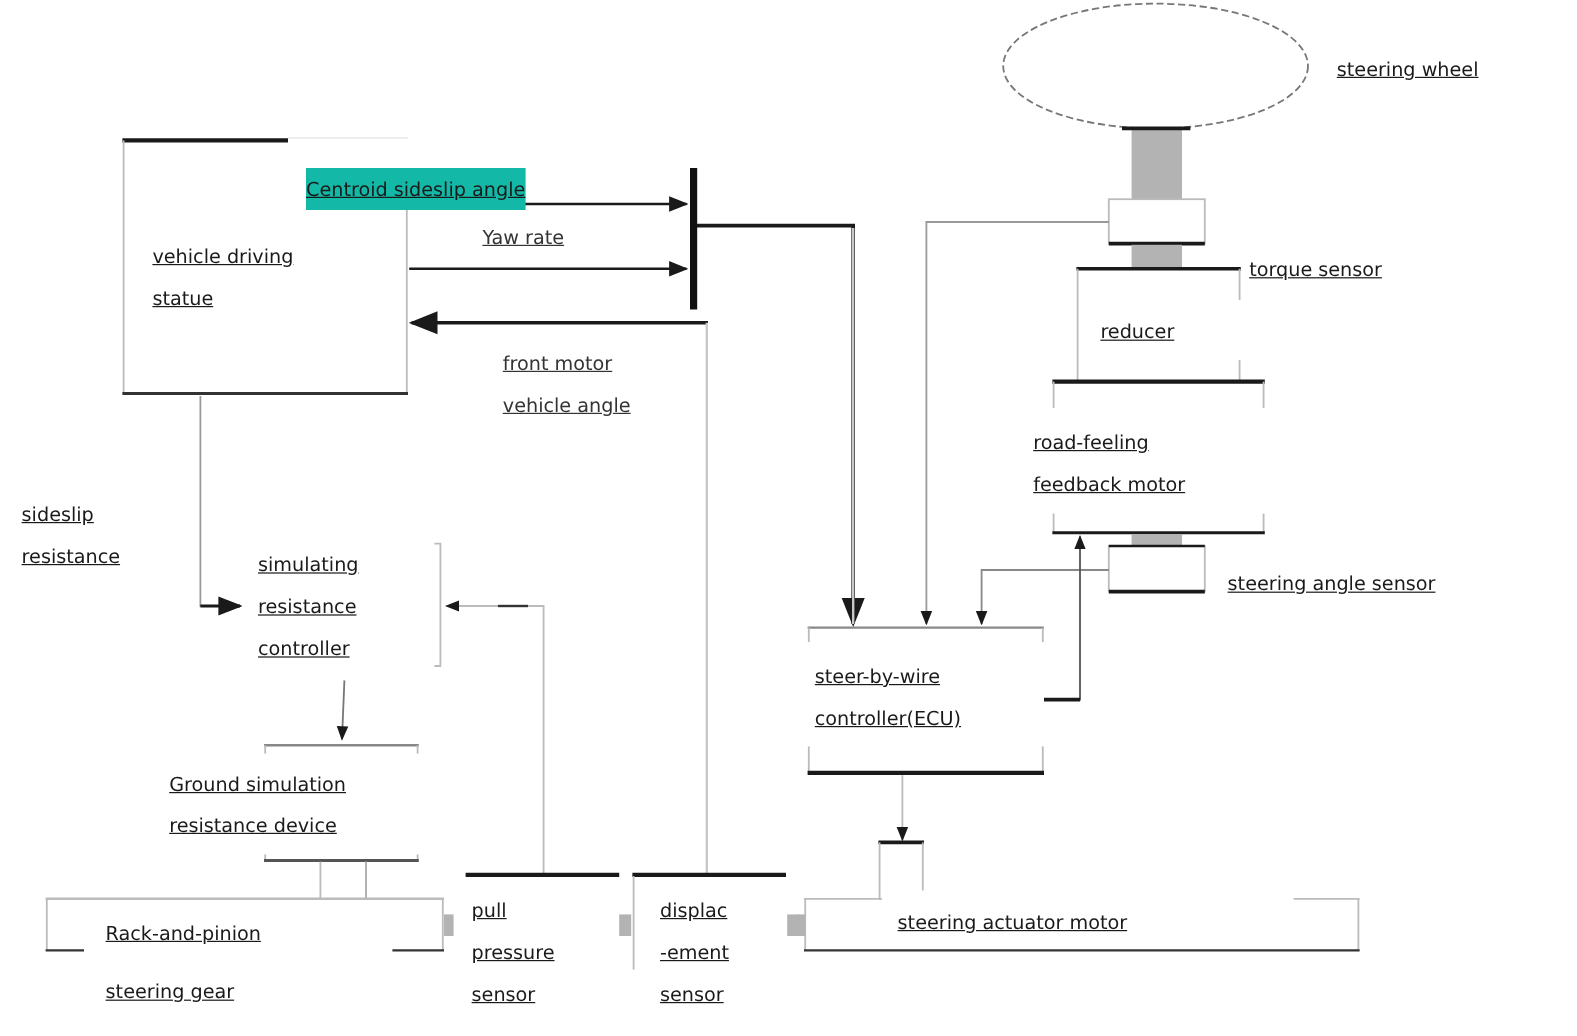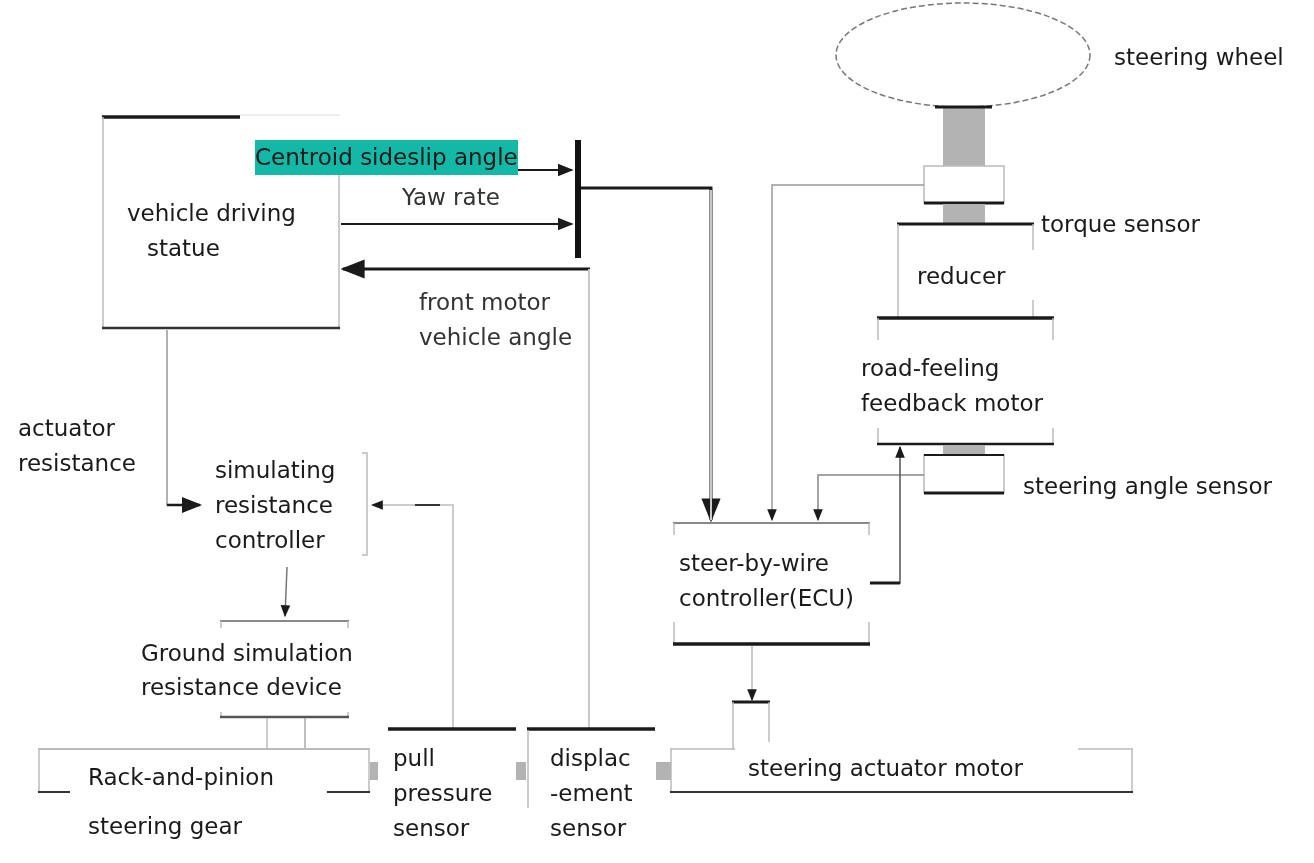--- a/index.html
+++ b/index.html
@@ -1,19 +1,19 @@
 <!DOCTYPE html>
 <html><head>
 <meta charset="utf-8">
 <style>
   html, body { margin: 0; padding: 0; background: #ffffff; }
   body { width: 1314px; height: 863px; position: relative; overflow: hidden;
          font-family: "DejaVu Sans", "Liberation Sans", sans-serif; color: #1a1a1a; }
   #diagram { position: absolute; left: 0; top: 0; }
-  .lbl { position: absolute; font-size: 23px; line-height: 35px; white-space: nowrap; color: #1a1a1a; }
+  .lbl { position: absolute; font-size: 16px; line-height: 35px; white-space: nowrap; color: #1a1a1a; text-decoration: underline; }
   .lbl.grey { color: #333; margin-left: 44px; }
 </style>
 </head>
 <body>
 
 <svg id="diagram" width="1314" height="863" viewBox="0 0 1314 863">
   <defs>
     <marker id="arr" viewBox="0 0 10 10" refX="9" refY="5" markerWidth="8" markerHeight="8" orient="auto-start-reverse">
       <path d="M0,1 L10,5 L0,9 z" fill="#1a1a1a"></path>
     </marker>
@@ -117,26 +117,26 @@
 
 <div class="lbl" style="left:1114px;top:40px;">steering wheel</div>
 <div class="lbl" style="left:1041px;top:171px;margin-top:36px;">torque sensor</div>
 <div class="lbl" style="left:917px;top:259px;">reducer</div>
 <div class="lbl" style="left:861px;top:351px;">road-feeling</div>
 <div class="lbl" style="left:861px;top:386px;">feedback motor</div>
 <div class="lbl" style="left:1023px;top:469px;">steering angle sensor</div>
 <div class="lbl" style="left:679px;top:546px;">steer-by-wire</div>
 <div class="lbl" style="left:679px;top:581px;">controller(ECU)</div>
 <div class="lbl" style="left:127px;top:196px;">vehicle driving</div>
-<div class="lbl" style="left:127px;top:231px;margin-left:20px;">statue</div>
+<div class="lbl" style="left:127px;top:231px;">statue</div>
 <div class="lbl" style="left:255px;top:140px;background:#14b8a6;">Centroid sideslip angle</div>
 <div class="lbl grey" style="left:358px;top:180px;">Yaw rate</div>
 <div class="lbl grey" style="left:375px;top:285px;">front motor</div>
 <div class="lbl grey" style="left:375px;top:320px;">vehicle angle</div>
-<div class="lbl" style="left:18px;top:411px;">actuator</div>
+<div class="lbl" style="left:18px;top:411px;">sideslip</div>
 <div class="lbl" style="left:18px;top:446px;">resistance</div>
 <div class="lbl" style="left:215px;top:453px;">simulating</div>
 <div class="lbl" style="left:215px;top:488px;">resistance</div>
 <div class="lbl" style="left:215px;top:523px;">controller</div>
 <div class="lbl" style="left:141px;top:636px;">Ground simulation</div>
 <div class="lbl" style="left:141px;top:670px;">resistance device</div>
 <div class="lbl" style="left:88px;top:760px;">Rack-and-pinion</div>
 <div class="lbl" style="left:88px;top:795px;margin-top:14px;">steering gear</div>
 <div class="lbl" style="left:393px;top:741px;">pull</div>
 <div class="lbl" style="left:393px;top:776px;">pressure</div>

